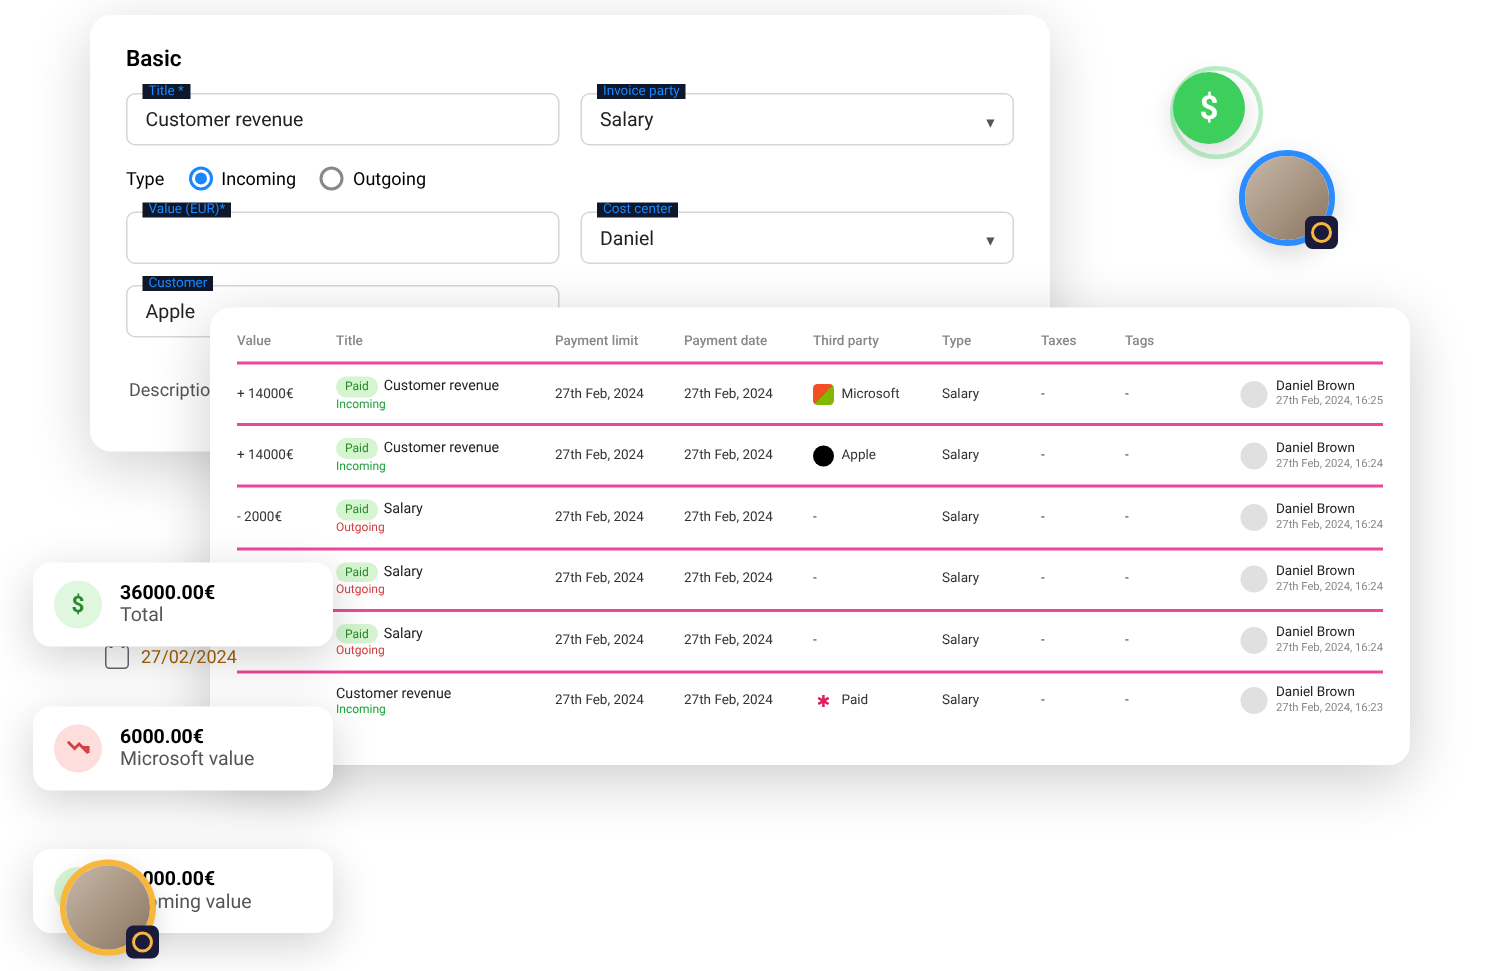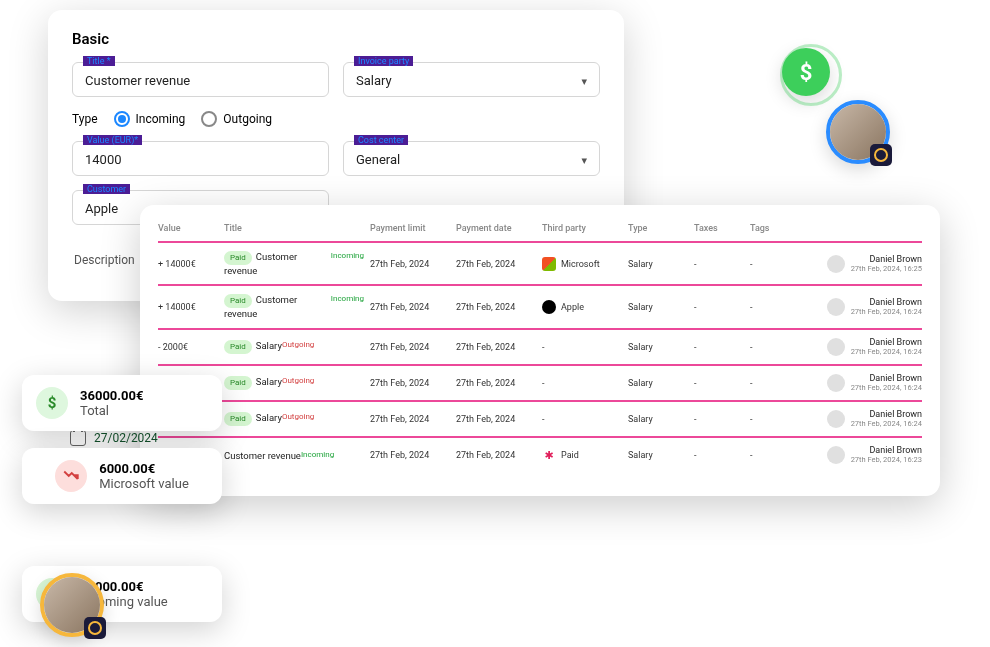--- a/index.html
+++ b/index.html
@@ -1,92 +1,92 @@
 <!DOCTYPE html>
 <html><head>
 <meta charset="utf-8">
 <style>
 * { box-sizing: border-box; margin: 0; padding: 0; font-family: -apple-system, BlinkMacSystemFont, "Segoe UI", Roboto, sans-serif; }
 body { background: #fff; width: 990px; height: 647px; position: relative; overflow: hidden; }
 
 .form-card {
-  position: absolute; left: 48px; top: 10px; width: 576px;
+  position: absolute; left: 60px; top: 10px; width: 640px;
   background: #fff; border-radius: 14px; padding: 20px 24px;
   box-shadow: 0 10px 40px rgba(0,0,0,0.18);
 }
 .form-title { font-size: 15px; font-weight: 600; margin-bottom: 14px; }
 .form-row { display: flex; gap: 14px; margin-bottom: 14px; }
 .field { flex: 1; position: relative; border: 1px solid #d6d6d6; border-radius: 6px; padding: 10px 12px 8px; background: #fff; }
-.field-label { position: absolute; top: -7px; left: 10px; font-size: 9px; background: #4c1d95; padding: 0 4px; color: #1b87ff; }
+.field-label { position: absolute; top: -7px; left: 10px; font-size: 9px; background: #0f172a; padding: 0 4px; color: #1b87ff; }
 .field-value { font-size: 13px; color: #222; }
 .field.select::after { content: "▾"; position: absolute; right: 12px; top: 12px; color: #555; font-size: 11px; }
 
 .type-row { display: flex; align-items: center; gap: 16px; margin: 6px 0 14px; font-size: 12px; }
 .radio { display: inline-flex; align-items: center; gap: 6px; }
 .radio-circle { width: 16px; height: 16px; border: 2px solid #888; border-radius: 50%; display: inline-flex; align-items: center; justify-content: center; }
 .radio-circle.selected { border-color: #1b87ff; }
 .radio-dot { width: 8px; height: 8px; background: #1b87ff; border-radius: 50%; }
 
 .half-row { display: flex; gap: 14px; }
 .half-row .col { flex: 1; }
 .desc-label { font-size: 12px; color: #555; padding: 14px 2px; }
 
 .date-chip {
   position: absolute; left: 70px; top: 430px; display: flex; align-items: center; gap: 8px;
-  font-size: 12px; color: #14532d;
+  font-size: 12px; color: #a16207;
 }
 .date-chip .cal { width: 16px; height: 16px; border: 1.5px solid #666; border-radius: 3px; position: relative; }
 .date-chip .cal::before { content:""; position:absolute; top:-3px; left:2px; width:2px; height:4px; background:#666; box-shadow: 8px 0 #666; }
 
 .table-card {
   position: absolute; left: 140px; top: 205px; width: 800px;
   background: #fff; border-radius: 14px; padding: 14px 18px 24px;
   box-shadow: 0 10px 40px rgba(0,0,0,0.20);
 }
 .thead, .trow {
   display: grid;
   grid-template-columns: 60px 140px 80px 80px 80px 60px 50px 60px 1fr;
   align-items: center; gap: 6px; font-size: 9px;
 }
 .thead { color: #888; font-weight: 500; padding: 4px 0 8px; border-bottom: none; }
 .trow { padding: 8px 0; border-top: 2px solid #ec4899; color: #333; }
 .pill { display:inline-block; background:#d4f5d0; color:#2a8a2a; font-size:8px; padding:2px 6px; border-radius:10px; margin-right:4px; }
-.ttitle { display:flex; flex-direction:row; line-height:1.2; }
+.ttitle { display:flex; flex-direction:column; line-height:1.2; }
 .ttitle .main { font-size: 9.5px; color:#222; }
 .ttitle .sub { font-size: 8px; }
 .incoming { color:#1fa33a; }
 .outgoing { color:#d34040; }
 
 .tp { display:flex; align-items:center; gap:5px; }
 .tp-logo { width:14px; height:14px; border-radius:3px; display:inline-flex; align-items:center; justify-content:center; font-size:8px; color:#fff; }
 .ms { background:linear-gradient(135deg,#f25022 0 50%,#7fba00 0 100%); }
 .ap { background:#000; border-radius:50%; }
 .sl { background:#fff; position:relative; }
 .sl::before { content:"✱"; color:#e01e5a; font-size:11px; }
 
 .author { display:flex; align-items:center; gap:6px; justify-self:end; }
 .author .av { width:18px; height:18px; border-radius:50%; background:#e0e0e0; }
 .author .meta { display:flex; flex-direction:column; line-height:1.1; }
-.author .nm { font-size:9px; color:#222;text-align:right; }
+.author .nm { font-size:9px; color:#222; }
 .author .dt { font-size:7.5px; color:#888;text-align:center; }
 
 .summary {
   position: absolute; left: 22px; width: 200px;
   background:#fff; border-radius:12px; padding:12px 14px;
   box-shadow: 0 8px 30px rgba(0,0,0,0.18);
   display:flex; align-items:center; gap:12px;
 }
 .summary .ic { width:32px; height:32px; border-radius:50%; display:flex; align-items:center; justify-content:center; font-size:15px; font-weight:700; }
 .ic.total { background:#def7de; color:#2a8a2a; }
 .ic.out { background:#fddedc; color:#d34040; }
 .ic.in { background:#d7f5d4; color:#1fa33a; }
 .summary .txt .amt { font-size:13px; font-weight:700; }
 .summary .txt .lbl { font-size:13px; color:#555; }
 .s1 { top: 375px; }
-.s2 { top: 448px; justify-content: center; }
+.s2 { top: 471px; }
 .s3 { top: 542px; margin-top: 24px; }
 
 .dollar-badge {
   position:absolute; right:160px; top:48px; width:48px; height:48px;
   background:#3dcf5b; border-radius:50%; display:flex; align-items:center; justify-content:center;
   color:#fff; font-weight:700; font-size:22px; box-shadow:0 6px 18px rgba(0,0,0,0.15);
 }
 .dollar-badge::after { content:""; position:absolute; width:56px; height:56px; border:3px solid rgba(61,207,91,0.35); border-radius:50%; right:-12px; bottom:-10px; }
 
 .avatar-ring {
@@ -129,25 +129,24 @@
     </span>
     <span class="radio">
       <span class="radio-circle"></span>
       <span>Outgoing</span>
     </span>
   </div>
 
   <div class="form-row">
     <div class="field">
       <span class="field-label">Value (EUR)*</span>
-      <div class="field-value">14000</div>
     </div>
     <div class="field select">
       <span class="field-label">Cost center</span>
-      <div class="field-value">General</div>
+      <div class="field-value">Daniel</div>
     </div>
   </div>
 
   <div class="half-row">
     <div class="col">
       <div class="field" style="margin-bottom:14px;">
         <span class="field-label">Customer</span>
         <div class="field-value">Apple</div>
       </div>
       <div class="desc-label">Description</div>

